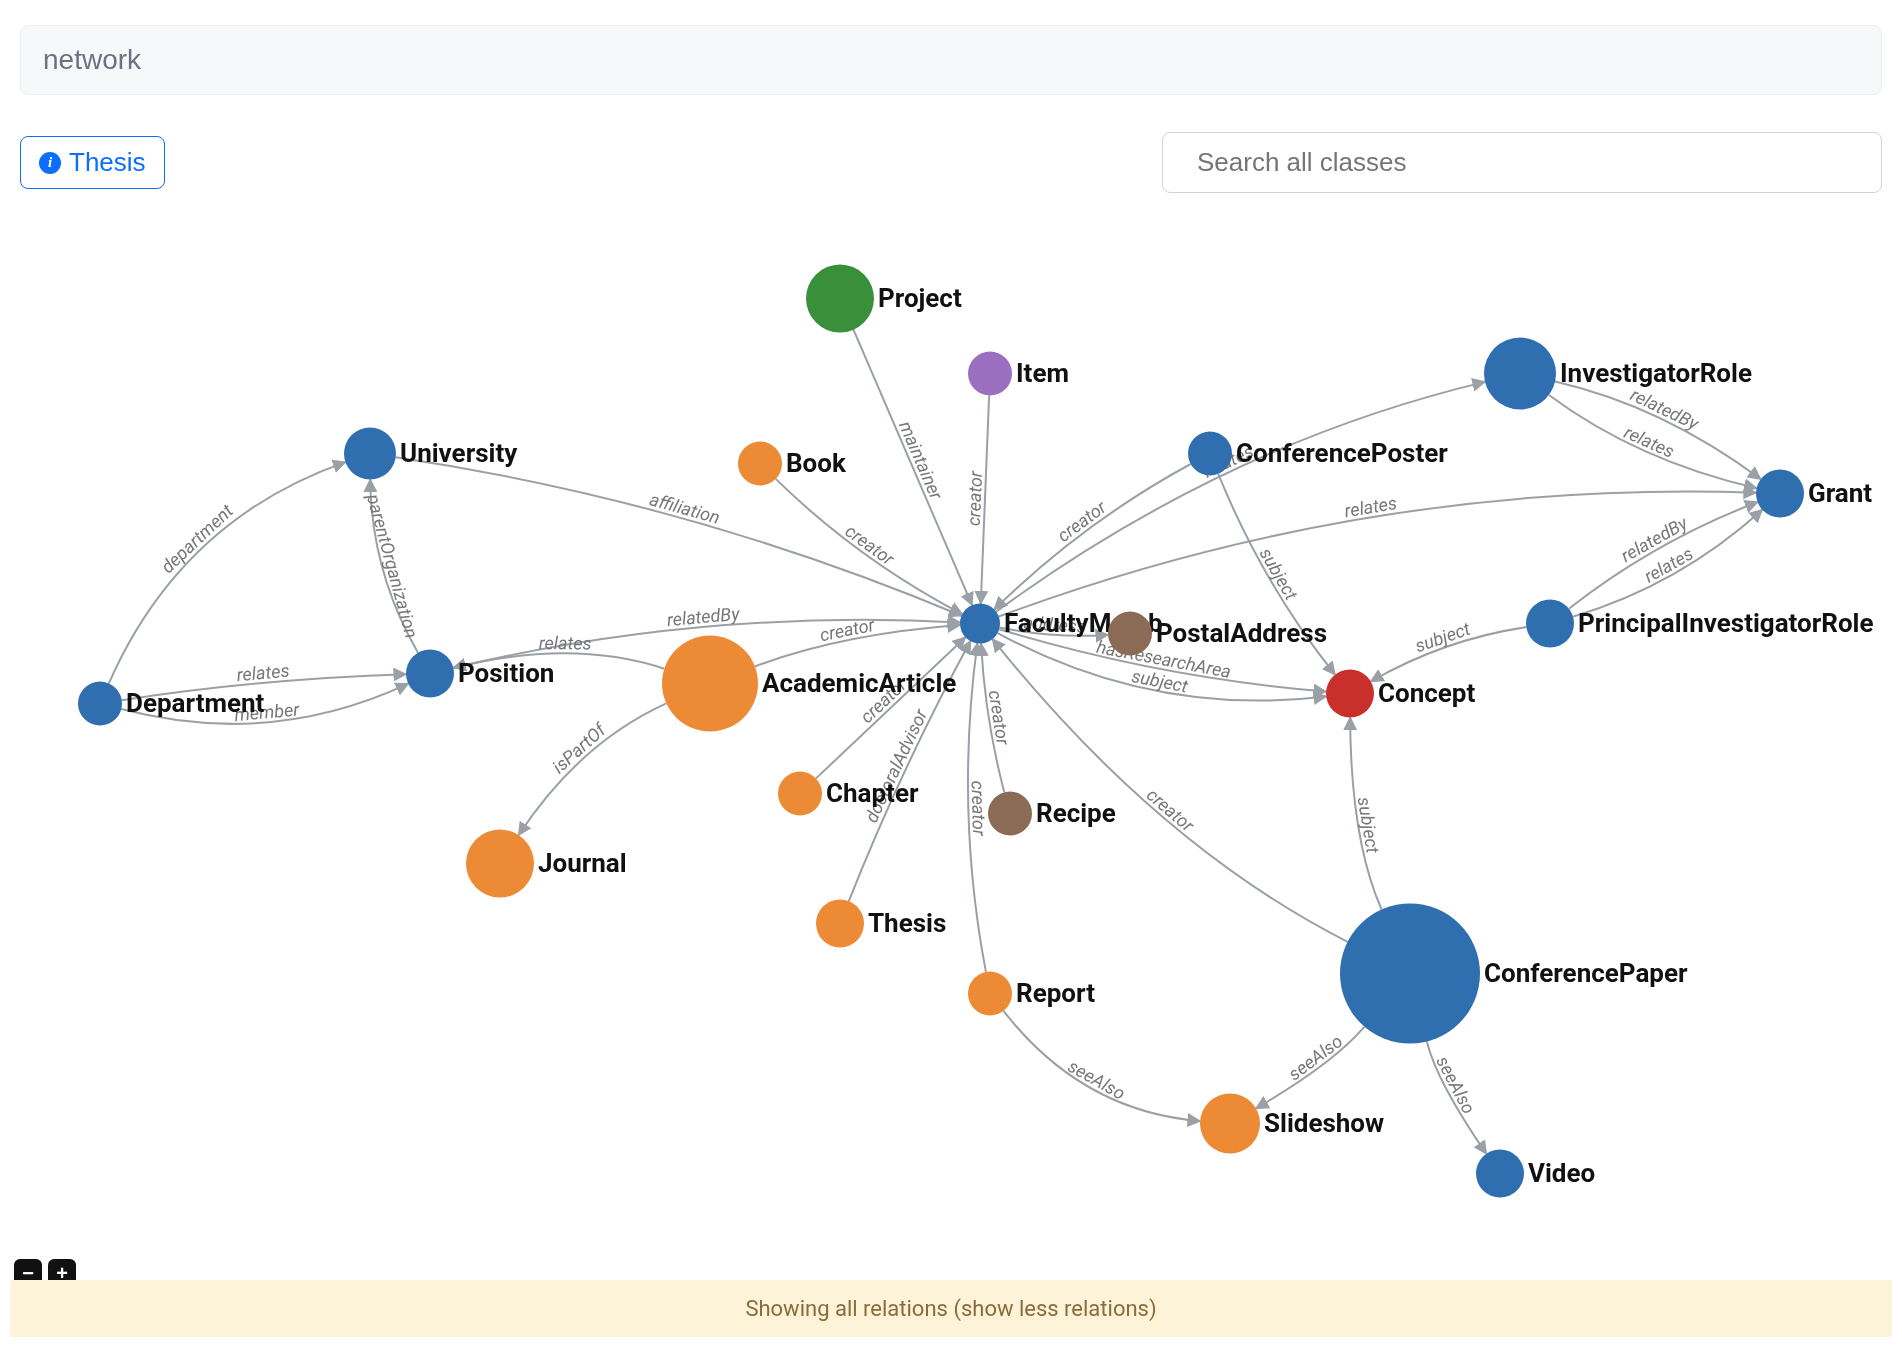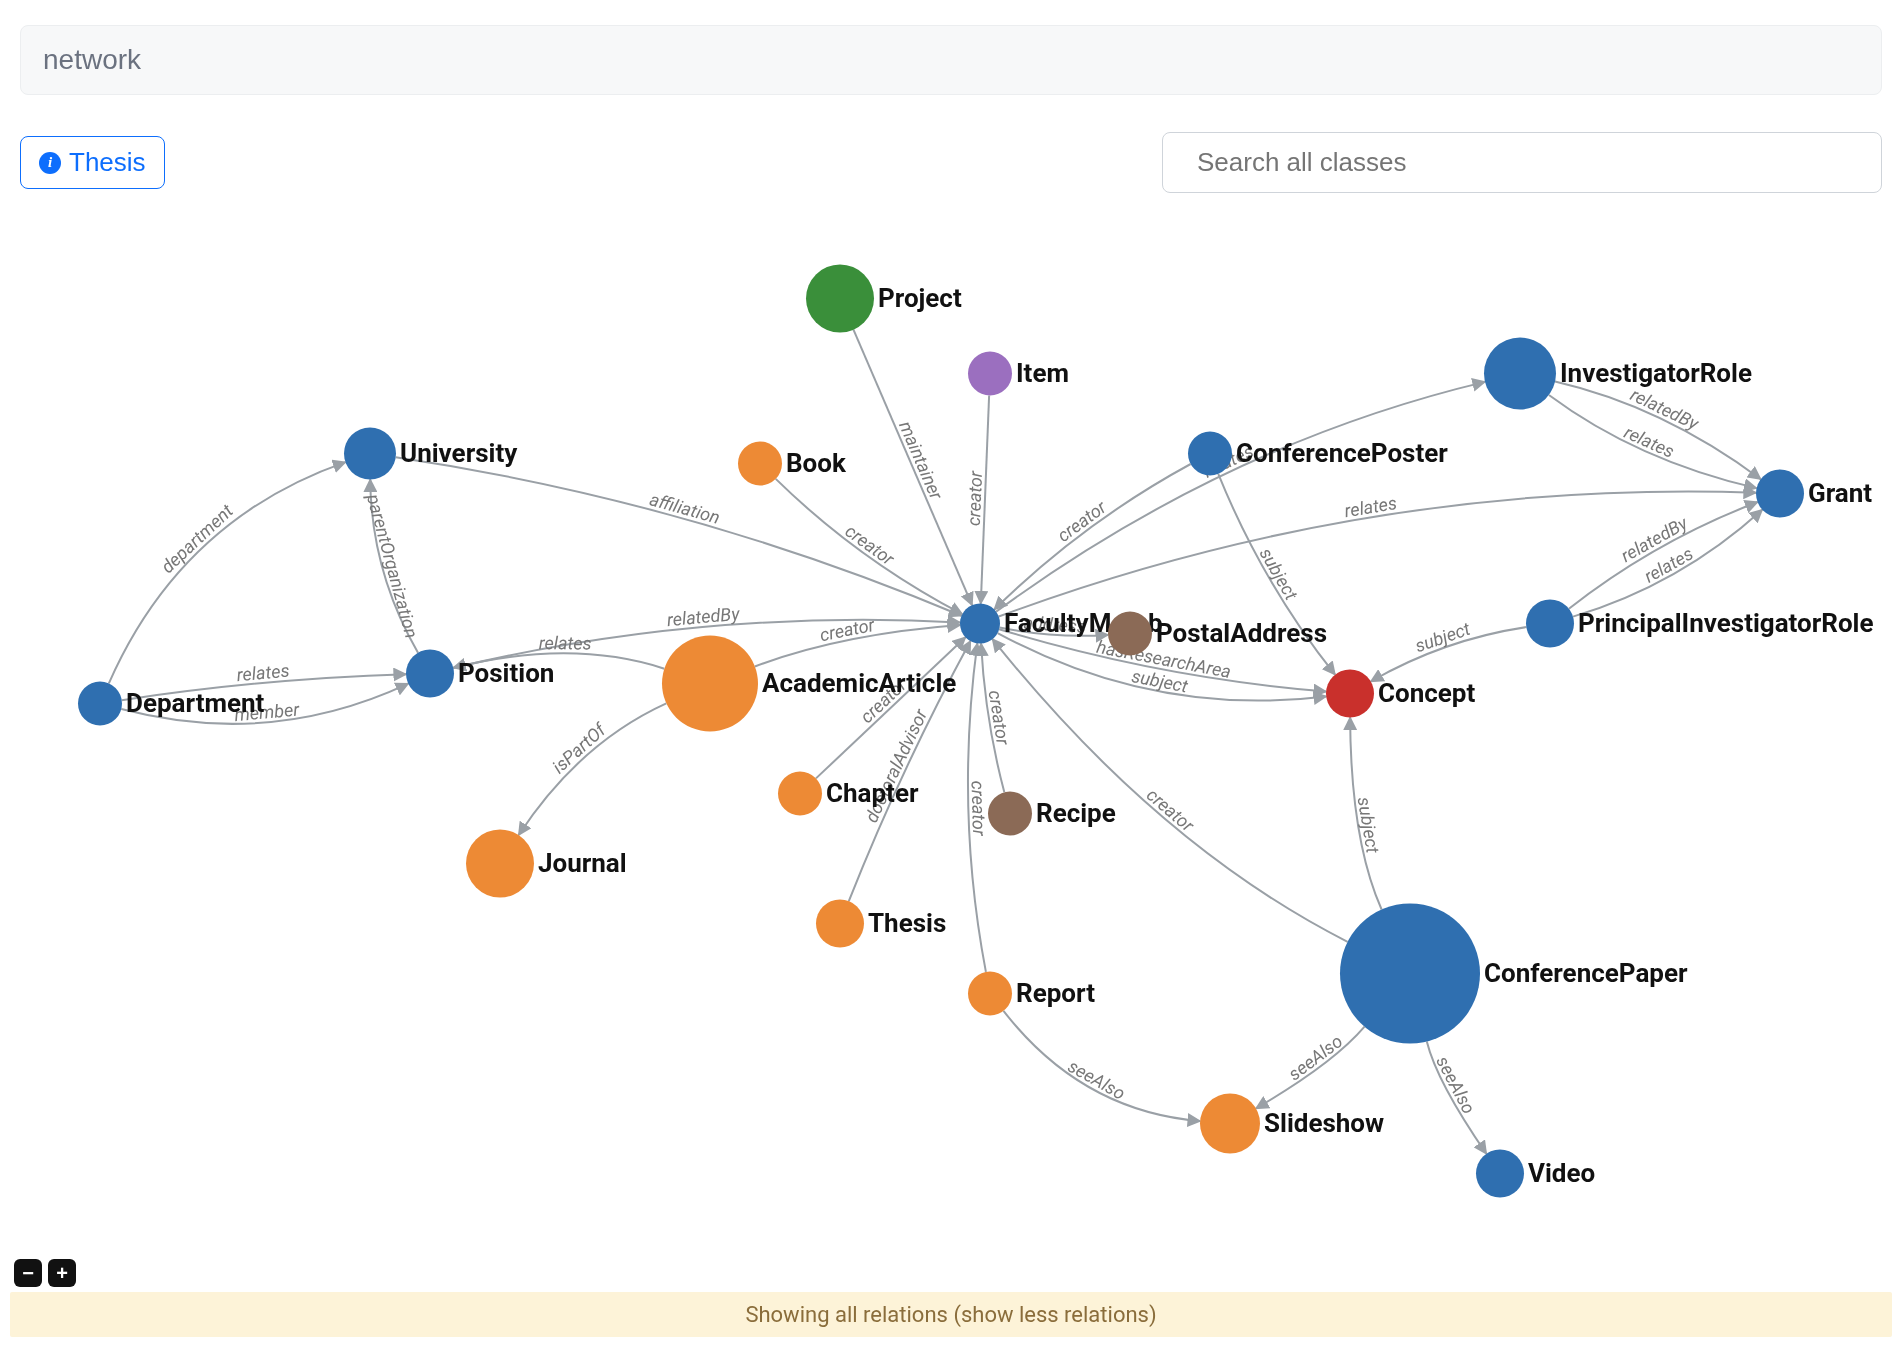--- a/index.html
+++ b/index.html
@@ -7,21 +7,21 @@
   .top-input{width:calc(100% - 20px);margin:15px 10px;padding:18px 22px;font-size:28px;color:#6b7280;background:#f7f8f9;border:1px solid #eceef0;border-radius:8px;box-sizing:border-box}
   .row2{display:flex;justify-content:space-between;align-items:center;margin:22px 10px 0 10px}
   .details-btn{display:inline-flex;align-items:center;gap:8px;color:#0d6efd;border:1px solid #0d6efd;background:#fff;font-size:26px;padding:10px 18px;border-radius:8px;cursor:pointer}
   .details-btn .i{width:22px;height:22px;border-radius:50%;background:#0d6efd;color:#fff;display:inline-flex;align-items:center;justify-content:center;font:700 15px/1 Georgia,serif;font-style:italic}
   .search{width:720px;max-width:720px;font-size:26px;padding:14px 34px;border:1px solid #cfd4da;border-radius:8px;color:#6b7280;box-sizing:border-box}
   .canvas{position:absolute;left:10px;right:10px;top:200px;bottom:60px}
   svg{width:100%;height:100%}
   .edge{fill:none;stroke:#9aa0a6;stroke-width:2;marker-end:url(#arrow)}
   .edge-label{font-size:18px;fill:#777;font-style:italic}
   .node-label{font-size:26px;font-weight:700;fill:#111}
-  .footer-bar{position:absolute;left:10px;right:10px;bottom:10px;background:#fdf3d8;color:#8a6d3b;text-align:center;font-size:22px;padding:10px 0;border-radius:2px}
+  .footer-bar{position:absolute;left:10px;right:10px;bottom:10px;background:#fdf3d8;color:#8a6d3b;text-align:center;font-size:22px;padding:16px 0;border-radius:2px}
   .footer-bar a{color:#8a6d3b;text-decoration:none}
   .zoom-ctrls{position:absolute;left:14px;bottom:60px;display:flex;gap:6px}
   .zbtn{width:28px;height:28px;border-radius:6px;background:#111;color:#fff;display:flex;align-items:center;justify-content:center;font:700 20px/1 sans-serif;cursor:pointer}
 </style>
 </head>
 <body>
 
 <div class="app">
   <input class="top-input" value="network" style="">
   <div class="row2">

